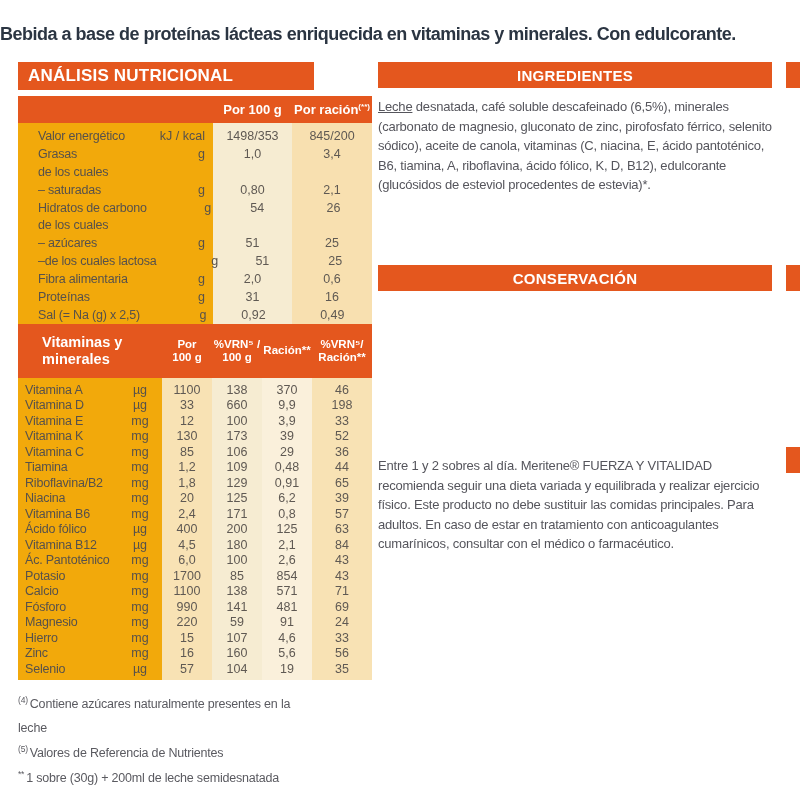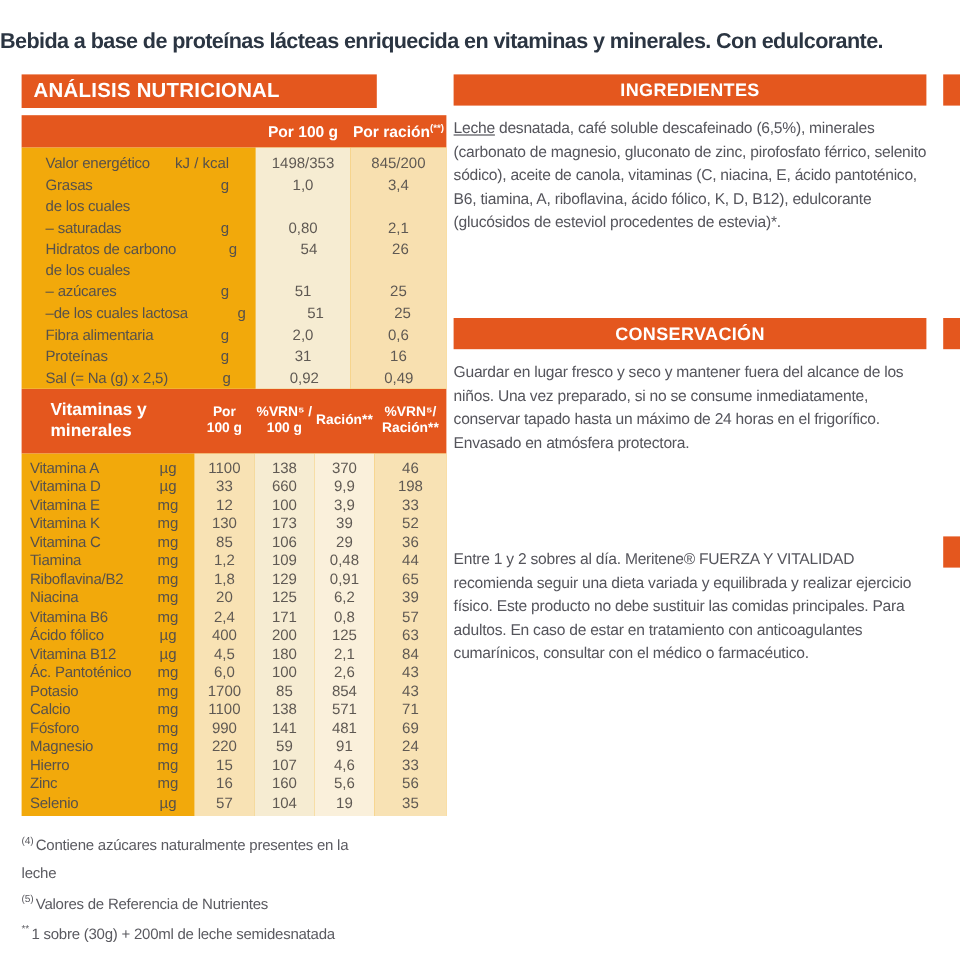--- a/index.html
+++ b/index.html
@@ -21,21 +21,21 @@
   .nt-h1{width:79px;text-align:center;}
   .nt-h2{width:80px;text-align:center;}
   .nt-h2 sup{font-size:8px;}
 
   .nt-body{position:relative;background:#F2A90B;padding-top:4px;height:197px;}
   .band{position:absolute;top:0;bottom:0;}
   .nt-body .b1{left:195px;width:79px;background:#F6ECD2;}
   .nt-body .b2{left:274px;width:80px;background:#F8E0B0;}
   .nrow{position:relative;display:flex;height:17.9px;align-items:center;font-size:12.5px;color:#57514B;}
   .nl{flex:1;padding-left:20px;letter-spacing:-0.2px;white-space:nowrap;}
-  .nu{width:75px;text-align:right;padding-right:22px;box-sizing:border-box;}
+  .nu{width:75px;text-align:right;padding-right:8px;box-sizing:border-box;}
   .nv{text-align:center;color:#5F5953;}
   .v1{width:79px;}
   .v2{width:80px;}
 
   .vit-head{height:54px;background:#E4571E;color:#fff;display:flex;align-items:center;}
   .vh-title{flex:1;font-size:14.5px;font-weight:bold;padding-left:24px;white-space:pre-line;line-height:1.15;}
   .vh-c{font-weight:bold;font-size:11.5px;text-align:center;white-space:pre-line;line-height:1.15;}
   .c1{width:50px;text-align:center;}.c2{width:50px;}.c3{width:50px;}.c4{width:60px;}
 
   .vit-body{position:relative;background:#F2A90B;padding-top:4px;height:298px;}
@@ -369,21 +369,20 @@
       <div class="bar rbar">
         <span>INGREDIENTES</span>
       </div>
       <p class="rtext"><span class="u">Leche</span><span> desnatada, café soluble descafeinado (6,5%), minerales (carbonato de magnesio, gluconato de zinc, pirofosfato férrico, selenito sódico), aceite de canola, vitaminas (C, niacina, E, ácido pantoténico, B6, tiamina, A, riboflavina, ácido fólico, K, D, B12), edulcorante (glucósidos de esteviol procedentes de estevia)*.</span></p>
     </div>
 
     <div class="rsec s2">
       <div class="bar rbar">
         <span>CONSERVACIÓN</span>
       </div>
-      <p class="rtext">Guardar en lugar fresco y seco y mantener fuera del alcance de los niños. Una vez preparado, si no se consume inmediatamente, conservar tapado hasta un máximo de 24 horas en el frigorífico. Envasado en atmósfera protectora.</p>
     </div>
 
     <div class="rsec s3">
       <p class="rtext">Entre 1 y 2 sobres al día. Meritene® FUERZA Y VITALIDAD recomienda seguir una dieta variada y equilibrada y realizar ejercicio físico. Este producto no debe sustituir las comidas principales. Para adultos. En caso de estar en tratamiento con anticoagulantes cumarínicos, consultar con el médico o farmacéutico.</p>
     </div>
   </div>
 
   <div class="edge-frag e1"></div>
   <div class="edge-frag e2"></div>
   <div class="edge-frag e3"></div>

